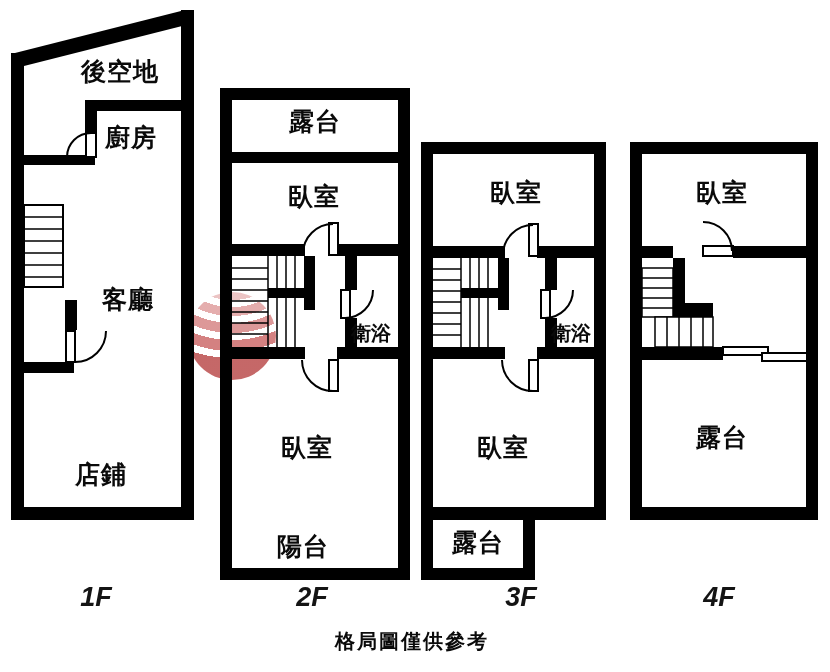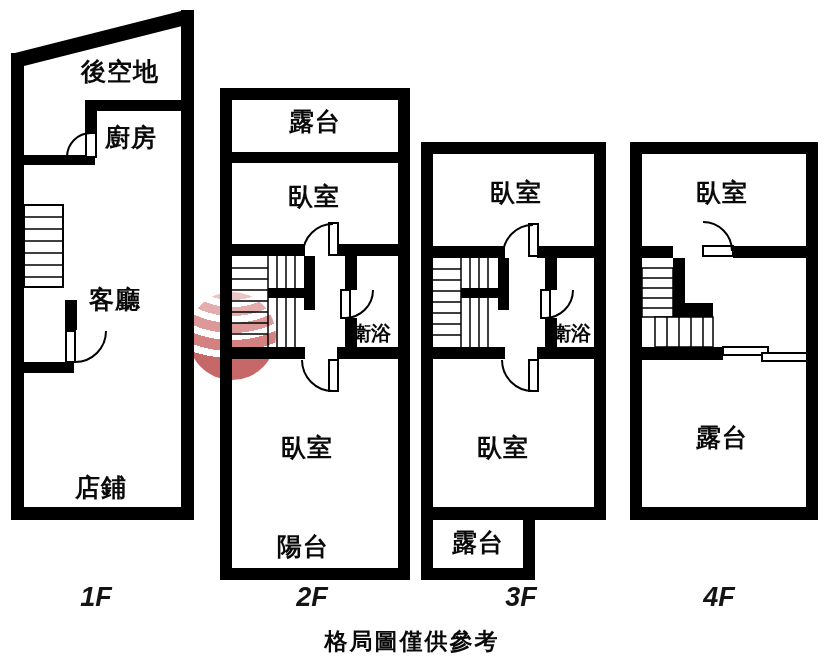--- a/index.html
+++ b/index.html
@@ -14,21 +14,21 @@
     font-weight:bold;color:#0a0a0a;white-space:nowrap;letter-spacing:1px;
     font-size:25px;line-height:1;
   }
   .lbl.small{font-size:20px;letter-spacing:0;}
   .floor-lbl{
     position:absolute;transform:translate(-50%,-50%);
     font-weight:bold;color:#141414;font-size:27px;line-height:1;white-space:nowrap;font-style:italic;
   }
   .caption{
     position:absolute;transform:translate(-50%,-50%);
-    font-weight:bold;color:#0a0a0a;font-size:23px;letter-spacing:2px;white-space:nowrap;line-height:1;
+    font-weight:bold;color:#0a0a0a;font-size:20px;letter-spacing:2px;white-space:nowrap;line-height:1;
   }
   .watermark-text{
     position:absolute;left:292px;top:300px;
     font-size:74px;font-weight:bold;line-height:1;letter-spacing:-6px;
     color:#bfbfbf;opacity:.62;mix-blend-mode:multiply;white-space:nowrap;
   }
   .brand-logo{
     position:absolute;left:188px;top:292px;width:88px;height:88px;border-radius:50%;
     opacity:.8;mix-blend-mode:multiply;
     background:radial-gradient(circle at 44px -58px,
@@ -174,22 +174,22 @@
       </g>
       <g>
         <rect x="723" y="347" width="45" height="8" fill="#fff" stroke="#000" stroke-width="2"></rect>
         <rect x="762" y="353" width="45" height="8" fill="#fff" stroke="#000" stroke-width="2"></rect>
       </g>
     </g>
   </svg>
 
   <span class="lbl" style="left:120px;top:71px">後空地</span>
   <span class="lbl" style="left:131px;top:137px">廚房</span>
-  <span class="lbl" style="left:115px;top:299px">客廳</span>
-  <span class="lbl" style="left:101px;top:487px">店鋪</span>
+  <span class="lbl" style="left:128px;top:299px">客廳</span>
+  <span class="lbl" style="left:101px;top:474px">店鋪</span>
 
   <span class="lbl" style="left:315px;top:121px">露台</span>
   <span class="lbl" style="left:314px;top:196px">臥室</span>
   <span class="lbl small" style="left:371px;top:333px">衛浴</span>
   <span class="lbl" style="left:307px;top:447px">臥室</span>
   <span class="lbl" style="left:303px;top:546px">陽台</span>
 
   <span class="lbl" style="left:516px;top:192px">臥室</span>
   <span class="lbl small" style="left:571px;top:333px">衛浴</span>
   <span class="lbl" style="left:503px;top:447px">臥室</span>

